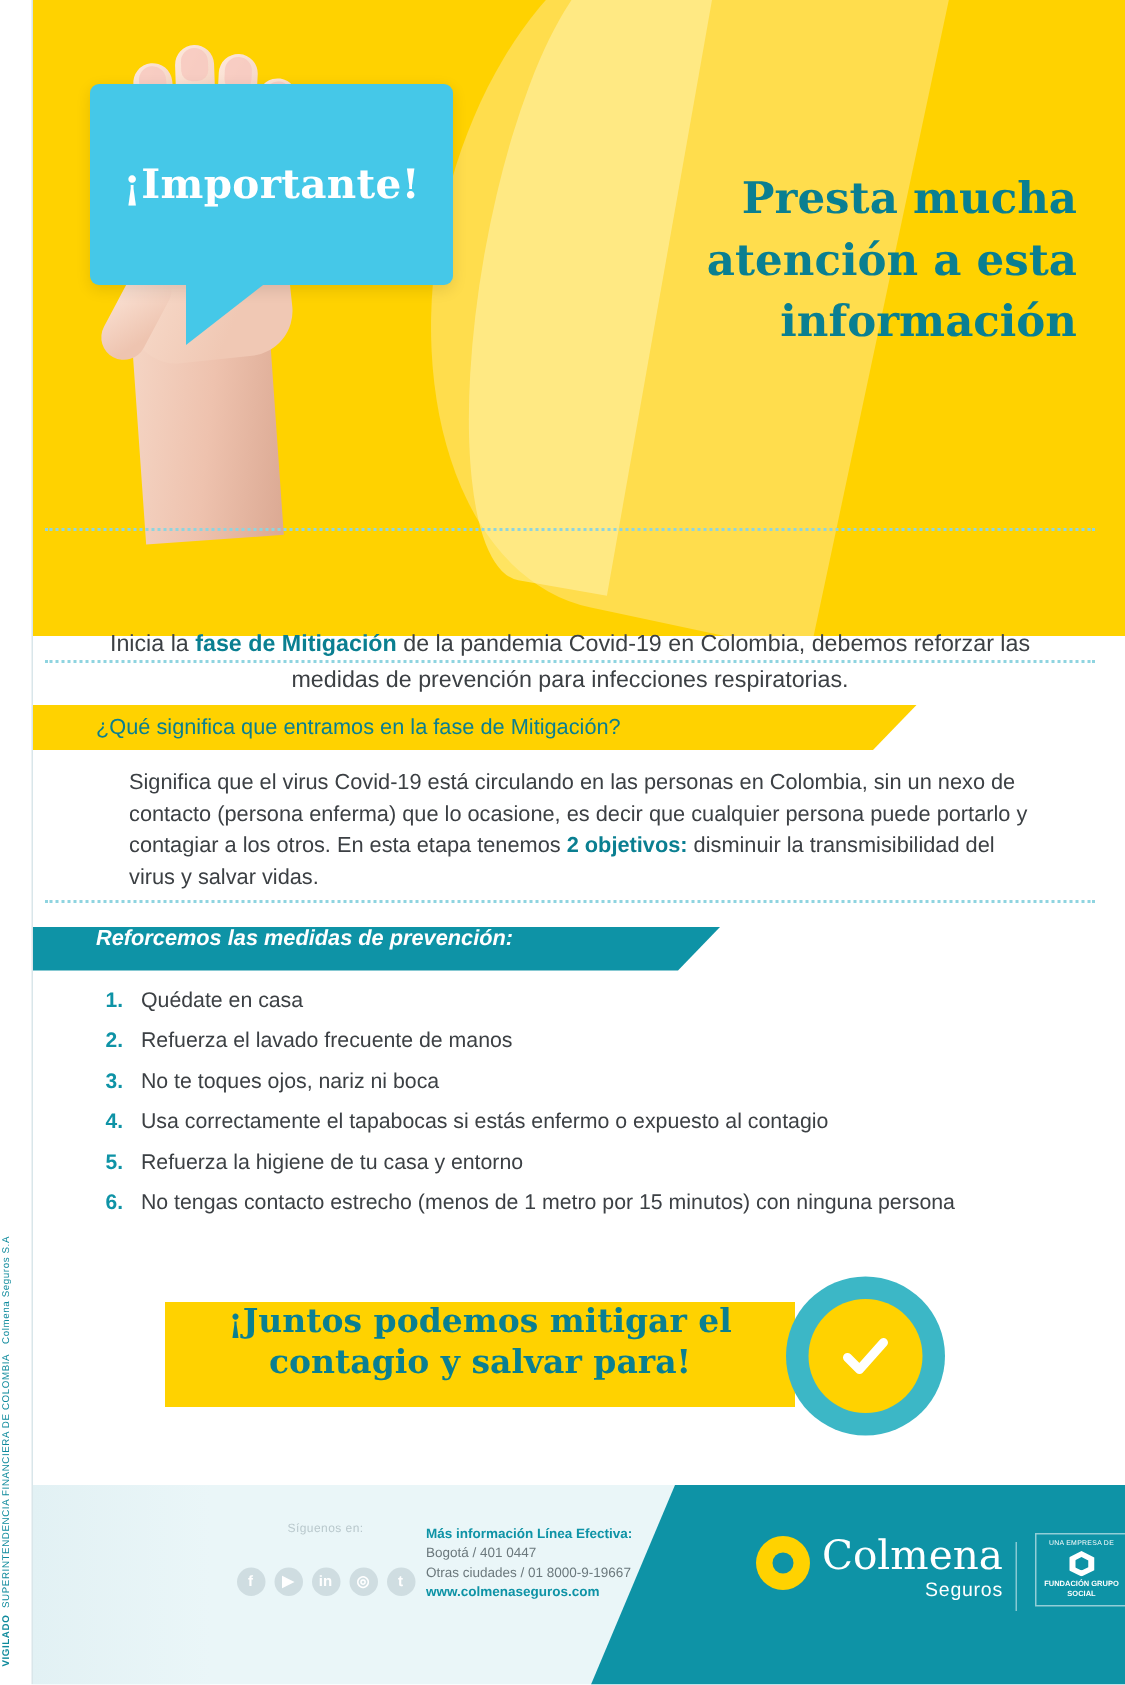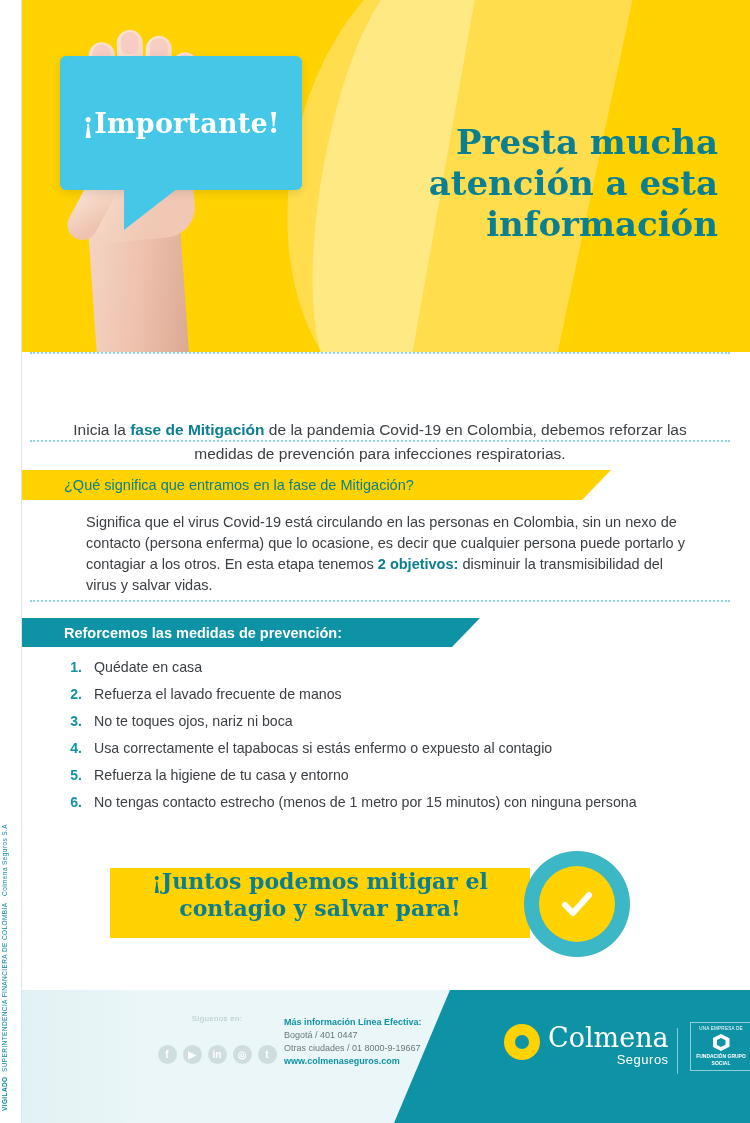--- a/index.html
+++ b/index.html
@@ -31,21 +31,21 @@
     line-height: 10px;
     text-align: left;
     white-space: nowrap;
   }
   .vert-text .bold { font-weight: bold; }
 
   
   .hero {
     position: absolute;
     left: 22px; top: 0;
-    width: 728px; height: 352px;
+    width: 728px; height: 424px;
     background: #ffd200;
     overflow: hidden;
   }
   .hero-swoosh {
     position: absolute;
     left: 270px; top: -60px;
     width: 300px; height: 470px;
     background: #ffdd4d;
     border-radius: 50% 0 0 50%;
     transform: rotate(12deg);
@@ -127,24 +127,23 @@
     letter-spacing: .2px;
   }
 
   .hero-title {
     position: absolute;
     right: 32px; top: 112px;
     width: 330px;
     text-align: right;
     font-family: "DejaVu Serif", serif;
     font-weight: bold;
-    font-size: 34px;
+    font-size: 29px;
     line-height: 41px;
     color: #0a7f91;
-    margin-top: 10px;
   }
 
   
   .dots {
     position: absolute;
     left: 30px; width: 700px;
     border-top: 2px dotted #8fd4e0;
     height: 0;
   }
 
@@ -192,21 +191,21 @@
     color: #3c4044;
   }
   .para .em { color: #0a7f91; font-weight: bold; }
 
   
   .banner-teal {
     position: absolute;
     left: 22px; top: 618px;
     width: 430px; height: 29px;
     background: #0e93a6;
-    display: flex; align-items: center;
+    display: flex; align-items: flex-start; font-style: italic;
   }
   .banner-teal:after {
     content: "";
     position: absolute;
     right: -28px; top: 0;
     border-top: 29px solid #0e93a6;
     border-right: 28px solid transparent;
   }
   .banner-teal .label {
     padding-left: 42px;

